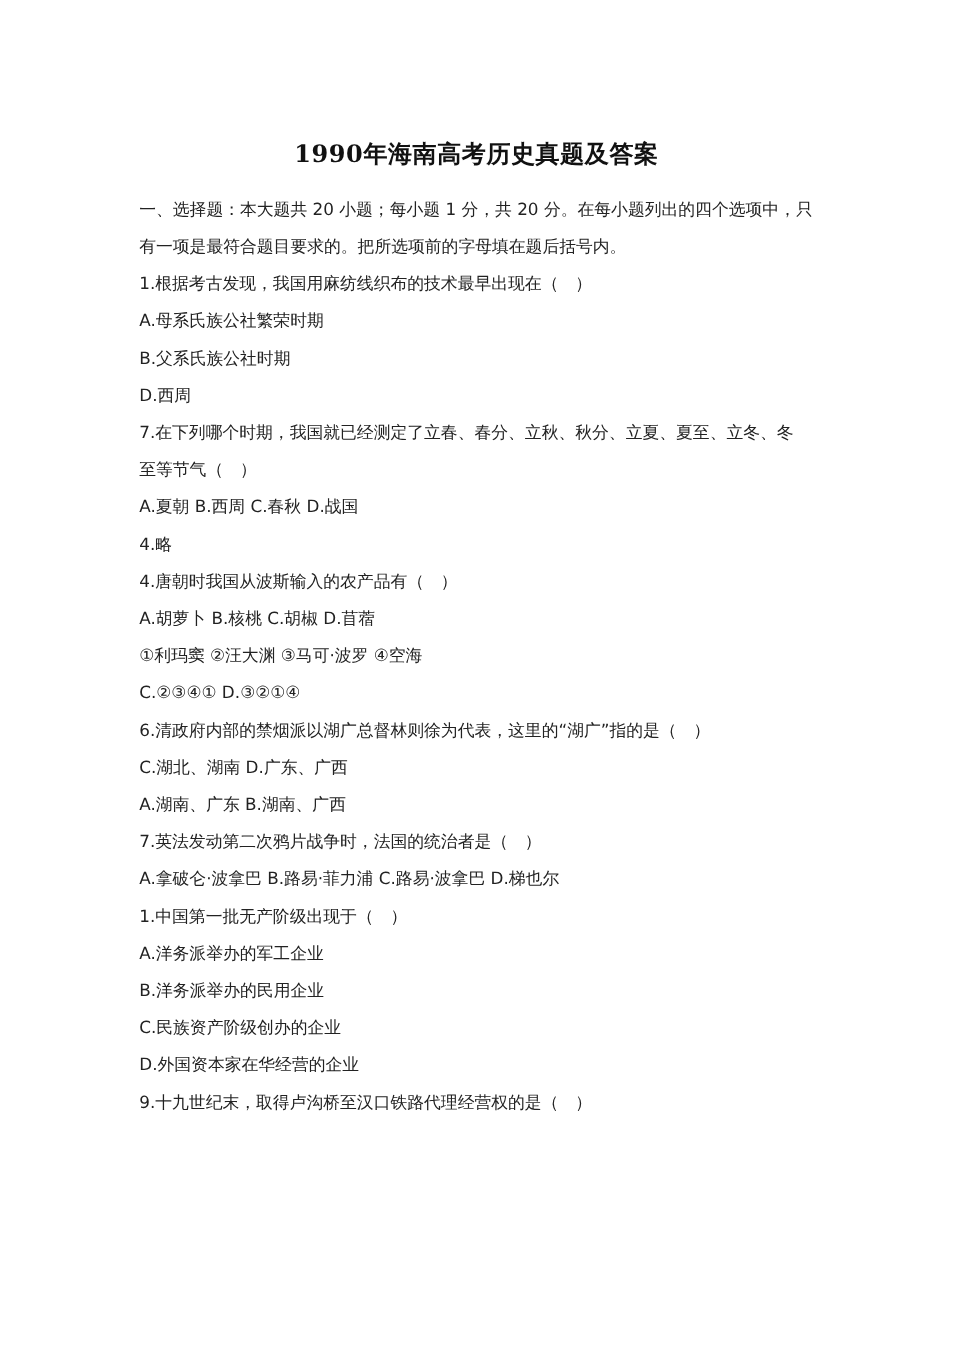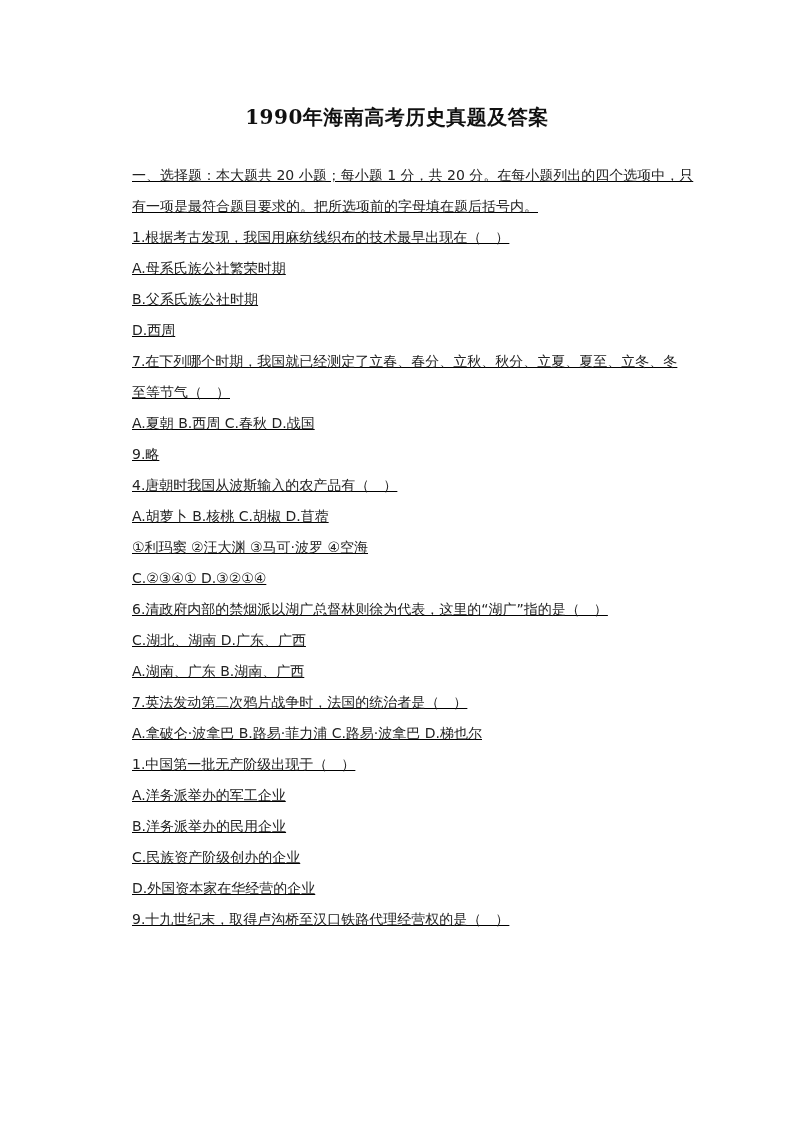--- a/index.html
+++ b/index.html
@@ -1,44 +1,44 @@
 <!DOCTYPE html>
 <html><head>
 <meta charset="utf-8">
 <style>
   html, body { margin: 0; padding: 0; background: #ffffff; }
   body { width: 794px; height: 1123px; position: relative; overflow: hidden; }
   .page { position: absolute; left: 0; top: 0; width: 794px; height: 1123px; background: #fff; }
   .title {
-    position: absolute; left: 0; width: 794px; top: 104px; text-align: center;
+    position: absolute; left: 0; width: 794px; top: 115px; text-align: center;
     font-family: "DejaVu Serif", "Liberation Serif", serif; font-size: 20px; font-weight: bold;
     color: #111; letter-spacing: 0.5px;
   }
-  .content { position: absolute; left: 132px; top: 160px; width: 560px; text-decoration: underline; }
+  .content { position: absolute; left: 116px; top: 160px; width: 560px; }
   .line {
     font-family: "DejaVu Sans", "Liberation Sans", sans-serif; font-size: 14px;
     color: #222; height: 31px; line-height: 31px; white-space: nowrap;
   }
 </style>
 </head>
 <body>
 
 <div class="page">
   <div class="title">1990年海南高考历史真题及答案</div>
   <div class="content">
     <div class="line">一、选择题：本大题共 20 小题；每小题 1 分，共 20 分。在每小题列出的四个选项中，只</div>
     <div class="line">有一项是最符合题目要求的。把所选项前的字母填在题后括号内。</div>
     <div class="line">1.根据考古发现，我国用麻纺线织布的技术最早出现在（　）</div>
     <div class="line">A.母系氏族公社繁荣时期</div>
     <div class="line">B.父系氏族公社时期</div>
     <div class="line">D.西周</div>
     <div class="line">7.在下列哪个时期，我国就已经测定了立春、春分、立秋、秋分、立夏、夏至、立冬、冬</div>
     <div class="line">至等节气（　）</div>
     <div class="line">A.夏朝 B.西周 C.春秋 D.战国</div>
-    <div class="line">9.略</div>
+    <div class="line">4.略</div>
     <div class="line">4.唐朝时我国从波斯输入的农产品有（　）</div>
     <div class="line">A.胡萝卜 B.核桃 C.胡椒 D.苜蓿</div>
     <div class="line">①利玛窦 ②汪大渊 ③马可·波罗 ④空海</div>
     <div class="line">C.②③④① D.③②①④</div>
     <div class="line">6.清政府内部的禁烟派以湖广总督林则徐为代表，这里的“湖广”指的是（　）</div>
     <div class="line">C.湖北、湖南 D.广东、广西</div>
     <div class="line">A.湖南、广东 B.湖南、广西</div>
     <div class="line">7.英法发动第二次鸦片战争时，法国的统治者是（　）</div>
     <div class="line">A.拿破仑·波拿巴 B.路易·菲力浦 C.路易·波拿巴 D.梯也尔</div>
     <div class="line">1.中国第一批无产阶级出现于（　）</div>

